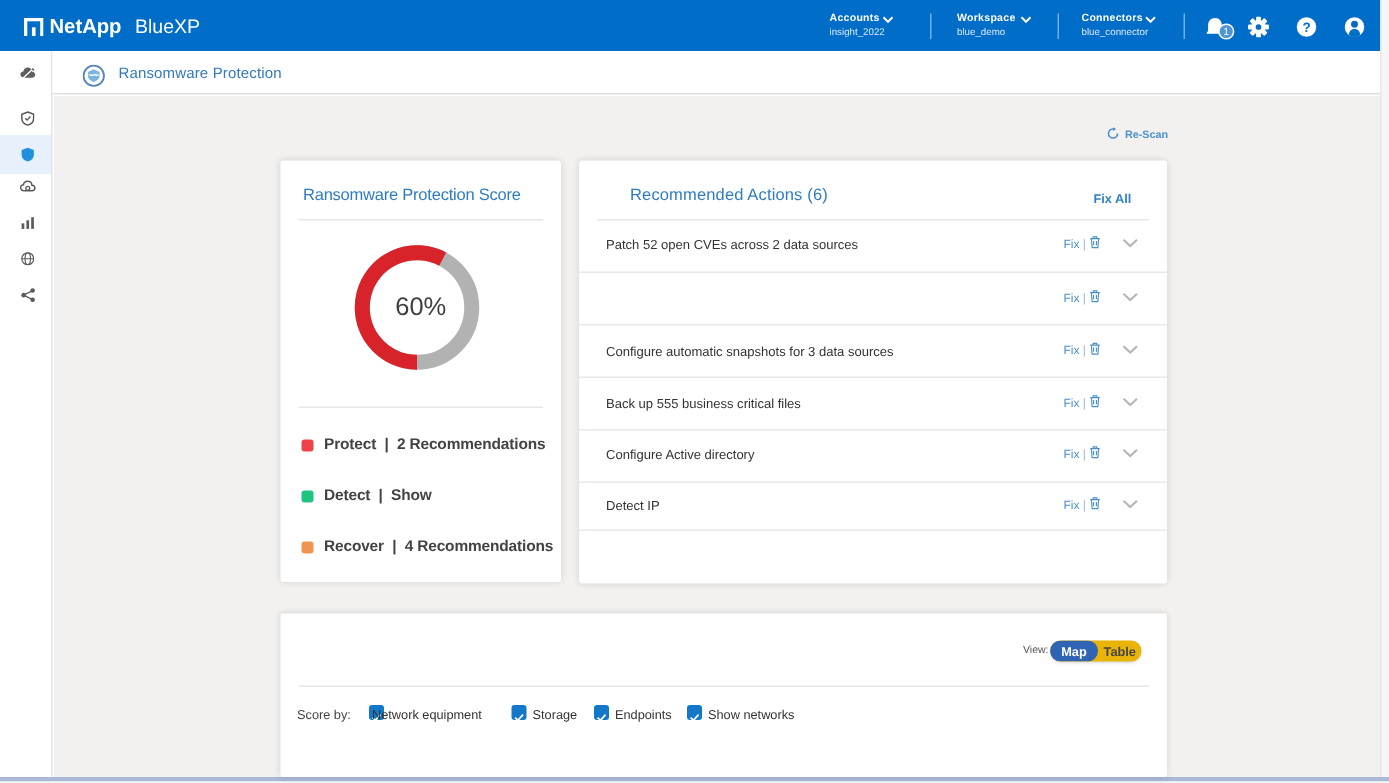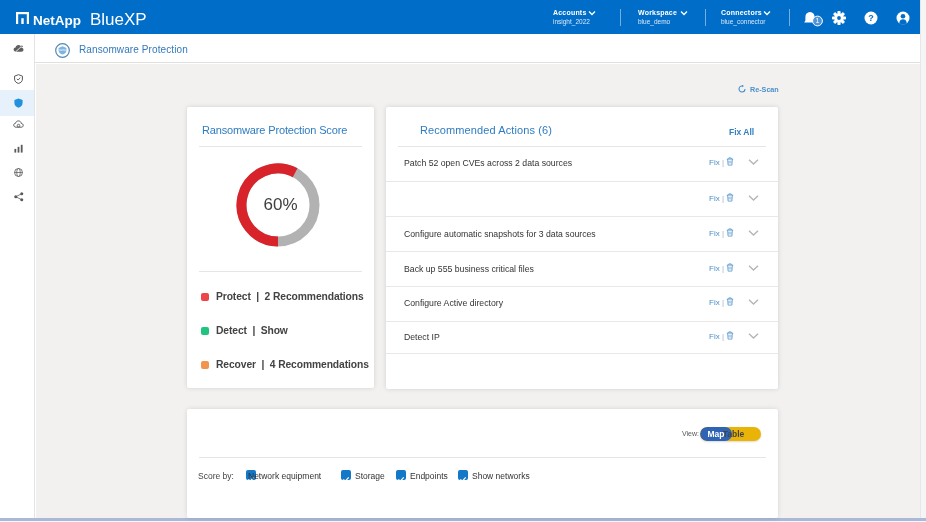--- a/index.html
+++ b/index.html
@@ -6,21 +6,21 @@
   html,body { width:926px; height:522px; overflow:hidden; background:#fff; }
   body { font-family:"Liberation Sans", sans-serif; position:relative; }
   .abs { position:absolute; }
   #frame { position:absolute; left:0; top:0; width:926px; height:522px; }
   
   #topbar { left:0; top:0; width:920px; height:34px; background:#006dc9; }
   #rightstrip { left:920px; top:0; width:6px; height:518px; background:#f5f5f5; border-left:1px solid #e7e7e7; }
   #botline { left:0; top:518px; width:926px; height:2.5px; background:#aab9d8; }
   #botwhite { left:0; top:520.5px; width:926px; height:1.5px; background:#f5f7fa; }
   #brand { left:33px; top:10px; color:#fff; font-size:13.5px; font-weight:bold; letter-spacing:0; }
-  #brand .xp { font-weight:normal; margin-left:9px; font-size:17px; }
+  #brand .xp { font-weight:normal; margin-left:9px; font-size:13px; }
   .menu { color:#fff; text-align:left; }
   .menu .lab { font-size:7px; font-weight:bold; letter-spacing:.2px; }
   .menu .val { font-size:6.5px; color:rgba(255,255,255,.85); margin-top:2px; }
   .vsep { width:1px; height:17px; background:rgba(255,255,255,.45); top:9px; }
   
   #sidebar { left:0; top:34px; width:35px; height:484px; background:#fff; border-right:1px solid #e4e4e4; }
   #sideactive { left:0; top:90px; width:34px; height:26px; background:#e7f1fb; }
   
   #subhead { left:35px; top:34px; width:885px; height:29px; background:#fff; border-bottom:1px solid #e2e0dc; }
   #subtitle { left:79px; top:44px; font-size:10px; color:#3279bd; letter-spacing:.1px; }
@@ -38,21 +38,21 @@
   
   .sq { position:absolute; width:8px; height:8px; border-radius:2px; left:14px; }
   .ltxt { position:absolute; left:29px; font-size:10.3px; font-weight:bold; color:#434343; letter-spacing:-.1px; }
   #pct { position:absolute; left:0; top:88px; width:187px; text-align:center; font-size:17px; color:#404040; }
   
   #rescan { left:750px; top:85px; font-size:7.2px; font-weight:bold; color:#4a90ca; }
   
   #viewlab { left:682px; top:430px; font-size:7px; color:#555; }
   #pill { left:700px; top:427px; width:61px; height:14px; border-radius:7px; background:#eab308; box-shadow:0 1px 2px rgba(0,0,0,.15); overflow:hidden;padding-left:40px; }
   #pillmap { position:absolute; left:0; top:0; width:32px; height:14px; background:#2f63b4; border-radius:7px; color:#fff; font-size:8.5px; font-weight:bold; text-align:center; line-height:14px; }
-  #pilltable { position:absolute; left:19px; top:0; width:29px; height:14px; color:#444; font-size:8.5px; font-weight:bold; text-align:center; line-height:14px; }
+  #pilltable { position:absolute; left:32px; top:0; width:29px; height:14px; color:#444; font-size:8.5px; font-weight:bold; text-align:center; line-height:14px; }
   .cb { position:absolute; width:10px; height:10px; border-radius:2px; background:#1478c8; top:470px; }
   .cbl { position:absolute; top:471px; font-size:8.5px; color:#333; }
   #filterlab { left:198px; top:471px; font-size:8.5px; color:#444; position:absolute; }
 </style>
 </head>
 <body>
 <div id="frame">
   <div class="abs" id="topbar"></div>
   <div class="abs" id="rightstrip"></div>
   <div class="abs" id="botline"></div>

